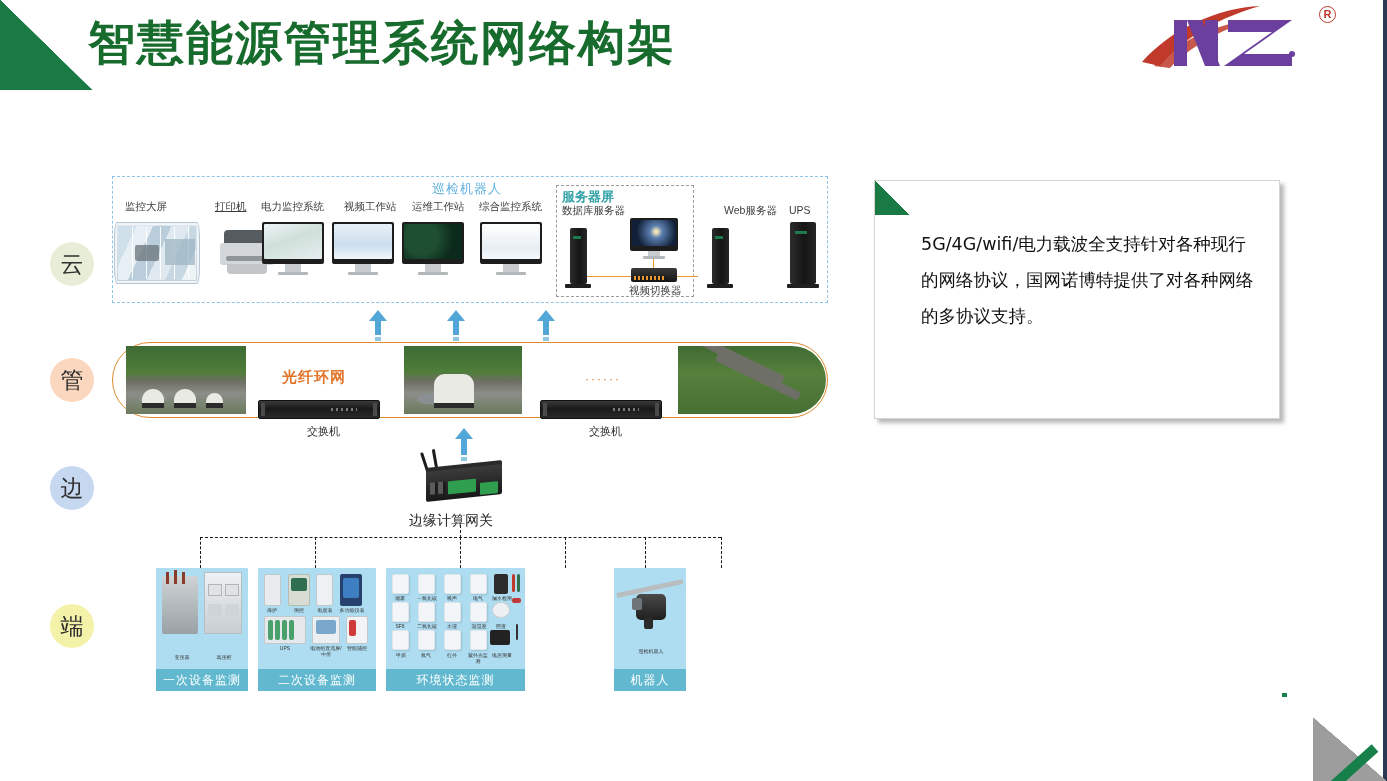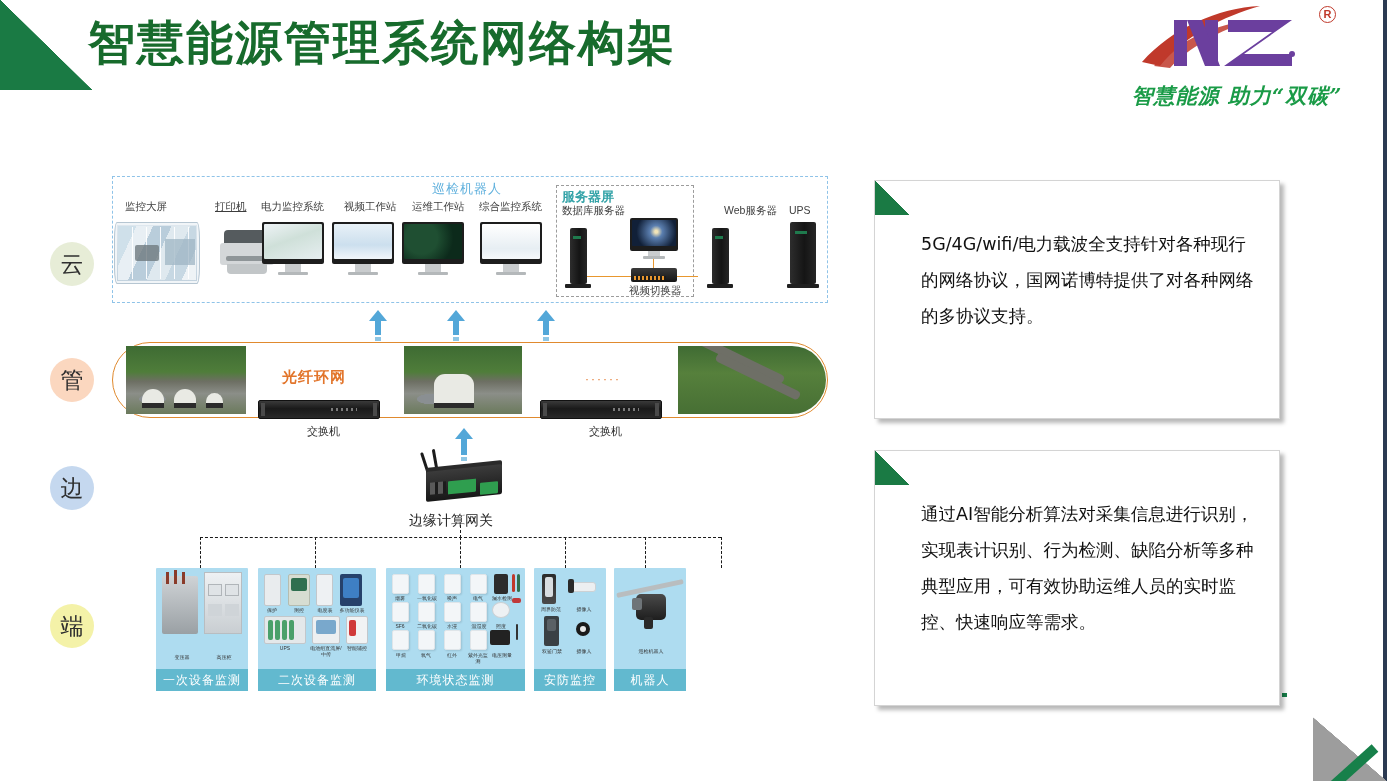--- a/index.html
+++ b/index.html
@@ -259,21 +259,20 @@
         <path d="M22 62 C48 36, 84 20, 120 16 C88 26, 56 44, 38 64 Z" fill="#c0392b" opacity=".85"></path>
         <rect x="42" y="16" width="13" height="46" fill="#6b3f9e"></rect>
         <rect x="73" y="16" width="13" height="46" fill="#6b3f9e"></rect>
         <polygon points="55,16 70,16 88,62 73,62" fill="#6b3f9e"></polygon>
         <path d="M96 16 H160 L112 50 H160 V62 H92 L140 28 H96 Z" fill="#6b3f9e"></path>
         <circle cx="150" cy="55" r="4" fill="#6b3f9e"></circle>
         <circle cx="160" cy="50" r="3" fill="#6b3f9e"></circle>
       </svg>
       <div class="reg-mark">R</div>
     </div>
-    <div class="logo-tag">智慧能源 助力“双碳”</div>
   </div>
 
   <div class="layer-badge" style="left:50px;top:242px;background:#e7edd7;">云</div>
   <div class="layer-badge" style="left:50px;top:358px;background:#fbd7bf;">管</div>
   <div class="layer-badge" style="left:50px;top:466px;background:#c5d8ef;">边</div>
   <div class="layer-badge" style="left:50px;top:604px;background:#f4f2a8;">端</div>
 
   <div class="cloud-box"></div>
   <div class="cloud-title">巡检机器人</div>
   <div class="server-box"></div>
@@ -501,49 +500,30 @@
     <div class="term-item" style="left:82px;top:55px;width:22px;">温湿度</div>
     <div class="term-item" style="left:104px;top:55px;width:22px;">照度</div>
     <div class="term-item" style="left:4px;top:84px;width:22px;">甲烷</div>
     <div class="term-item" style="left:30px;top:84px;width:20px;">氧气</div>
     <div class="term-item" style="left:56px;top:84px;width:20px;">红外</div>
     <div class="term-item" style="left:82px;top:84px;width:20px;">紫外光监测</div>
     <div class="term-item" style="left:100px;top:84px;width:32px;">电压测量</div>
     <div class="term-cap">环境状态监测</div>
   </div>
 
-  <div class="term-group" style="left:534px;height:123px;width:72px;">
-    <div class="chip" style="left:8px;top:6px;width:14px;height:30px;background:linear-gradient(180deg,#2a2a2a,#4a4a4a);"></div>
-    <div class="chip" style="left:11px;top:9px;width:8px;height:20px;background:#d8dde0;"></div>
-    <div class="chip" style="left:36px;top:14px;width:26px;height:10px;background:#eceff1;border-radius:3px;border:1px solid #ccd1d4;"></div>
-    <div class="chip" style="left:34px;top:11px;width:6px;height:14px;background:#2a2a2a;"></div>
-    <div class="chip" style="left:10px;top:48px;width:15px;height:30px;background:#3a4044;border-radius:2px;"></div>
-    <div class="chip" style="left:13px;top:51px;width:9px;height:12px;background:#5a6166;"></div>
-    <div class="chip" style="left:42px;top:54px;width:14px;height:14px;background:#1a1a1a;border-radius:50%;"></div>
-    <div class="chip" style="left:46px;top:58px;width:6px;height:6px;background:#e8e8e8;border-radius:50%;"></div>
-    <div class="term-item" style="left:2px;top:38px;width:30px;">周界防范</div>
-    <div class="term-item" style="left:36px;top:38px;width:28px;">摄像人</div>
-    <div class="term-item" style="left:2px;top:80px;width:32px;">双鉴门禁</div>
-    <div class="term-item" style="left:36px;top:80px;width:28px;">摄像人</div>
-    <div class="term-cap">安防监控</div>
-  </div>
 
   <div class="term-group" style="left:614px;height:123px;width:72px;">
     <div style="position:absolute;left:2px;top:18px;width:68px;height:5px;background:#b9bdbf;transform:rotate(-12deg);border-radius:2px;"></div>
     <div style="position:absolute;left:22px;top:26px;width:30px;height:26px;background:linear-gradient(180deg,#4a4a4a,#1e1e1e);border-radius:5px;"></div>
     <div style="position:absolute;left:30px;top:49px;width:9px;height:12px;background:#2a2a2a;border-radius:2px;"></div>
     <div style="position:absolute;left:18px;top:30px;width:10px;height:12px;background:#6e7478;border-radius:2px;"></div>
     <div class="term-item" style="left:18px;top:80px;width:38px;">巡检机器人</div>
     <div class="term-cap">机器人</div>
   </div>
 
 
   <div class="card" style="left:874px;top:180px;width:406px;height:239px;">
     <div class="card-flag"></div>
     <div class="card-text">5G/4G/wifi/电力载波全支持针对各种现行的网络协议，国网诺博特提供了对各种网络的多协议支持。</div>
   </div>
 
-  <div class="card" style="left:874px;top:450px;width:406px;height:256px;">
-    <div class="card-flag"></div>
-    <div class="card-text">通过AI智能分析算法对采集信息进行识别，实现表计识别、行为检测、缺陷分析等多种典型应用，可有效协助运维人员的实时监控、快速响应等需求。</div>
-  </div>
 
 </div>
 
 </body></html>

